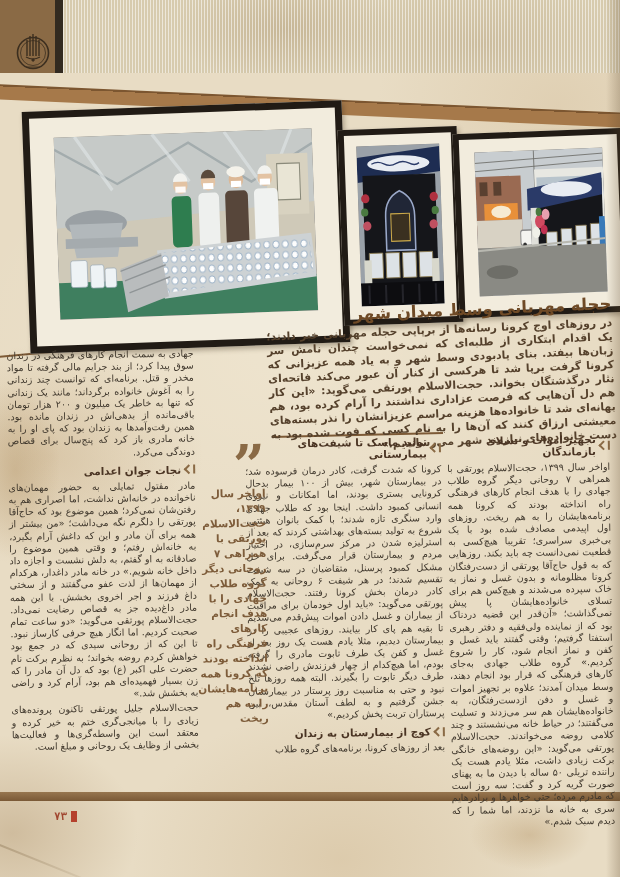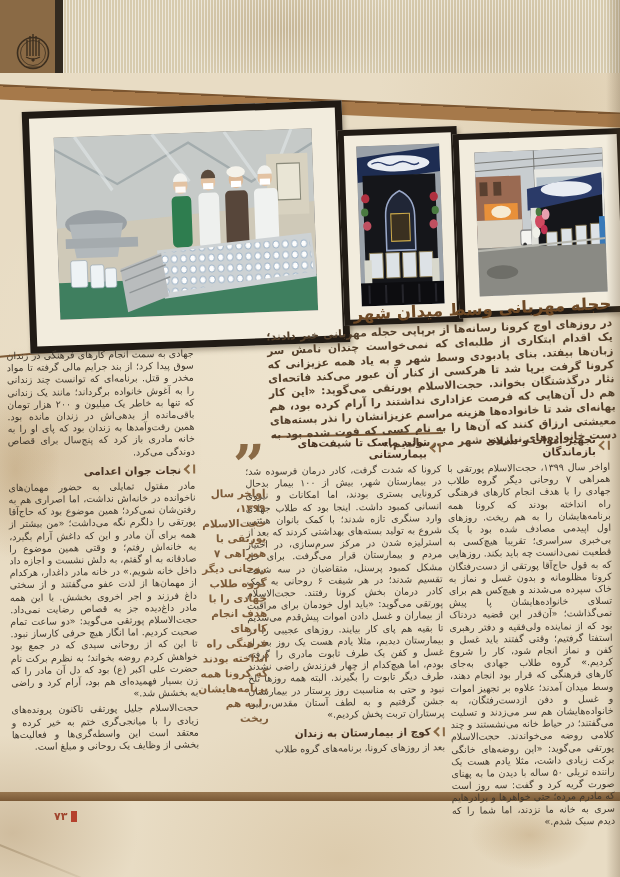--- a/index.html
+++ b/index.html
@@ -74,21 +74,21 @@
 
   
   .pullquote{position:absolute;left:195px;top:441px;width:72px;z-index:6;direction:rtl;text-align:right;}
   .pq-mark{font-size:56px;line-height:46px;height:44px;color:#8a6a45;font-weight:bold;
     font-family:"DejaVu Serif",serif;overflow:hidden;}
   .pq-text{font-size:10.5px;font-weight:bold;line-height:15px;color:#7d5c3a;}
 
   
   .pagefoot{position:absolute;left:54px;top:810px;display:flex;align-items:center;gap:4px;
     direction:ltr;z-index:6;}
-  .pagefoot .num{font-size:11px;font-weight:bold;color:#a0452e;}
+  .pagefoot .num{font-size:11px;font-weight:bold;color:#a0452e;font-family:Liberation Mono, monospace;}
   .pagefoot .marker{width:6px;height:11px;background:#b5402c;}
 
   
   .stain{position:absolute;pointer-events:none;z-index:2;}
   .crease{position:absolute;left:-20px;top:836px;width:150px;height:2px;z-index:2;
     background:linear-gradient(to right, rgba(110,85,50,.35), transparent);
     transform:rotate(22deg);transform-origin:left top;pointer-events:none;}
 </style>
 </head>
 <body>

